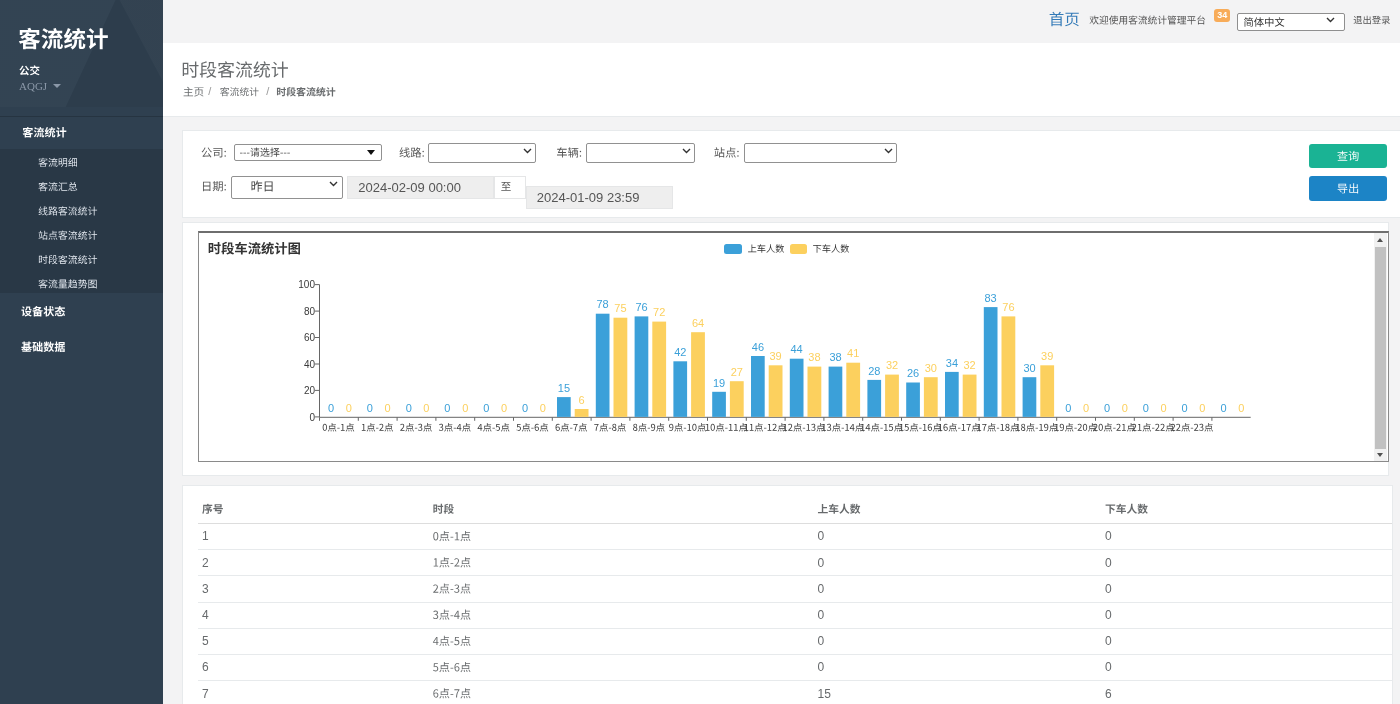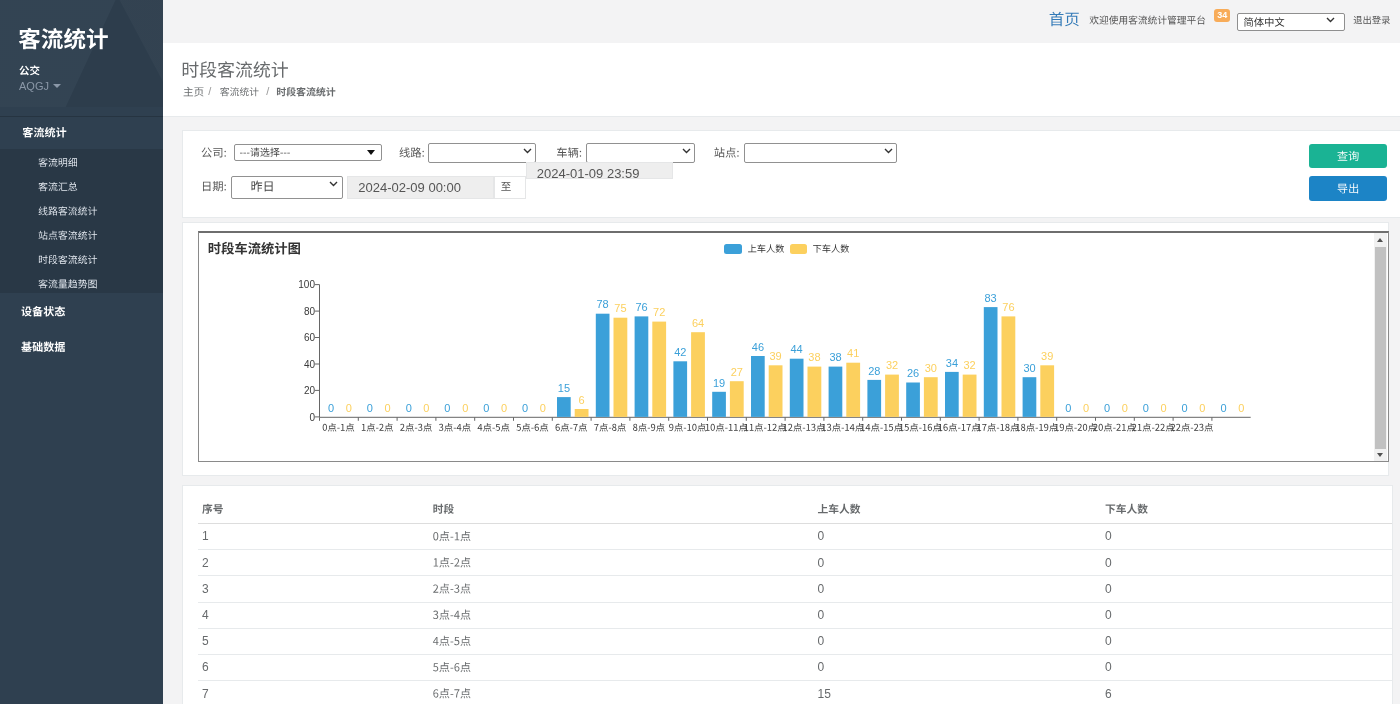--- a/index.html
+++ b/index.html
@@ -31,21 +31,21 @@
   .tline { background:#e7eaec; height:1px; }
   .num { color:#676a6c; font-size:12px; }
 </style>
 </head>
 <body>
   <div id="sidebar" class="abs"></div>
   <div id="logobg" class="abs"></div>
   <div id="parentitem" class="abs"></div>
   <div id="submenu" class="abs"></div>
   <div class="abs caret-down" style="left:53px; top:84px;"></div>
-  <div class="abs" style="left:19px; top:80px; color:#8b98a8; font-size:11px;">AQGJ</div>
+  <div class="abs" style="left:19px; top:80px; color:#8b98a8; font-size:11px;font-family:Liberation Serif, serif;">AQGJ</div>
 
   <div id="headband" class="abs"></div>
 
   <div class="abs" style="left:1214px;top:8.7px;width:16.3px;height:13.6px;background:#f8ac59;border-radius:3px;color:#fff;font-size:9px;font-weight:bold;text-align:center;line-height:13.8px">34</div>
 <div class="abs" style="left:208.3px;top:85.4px;color:#999;font-size:11px">/</div>
 <div class="abs" style="left:266.3px;top:85.4px;color:#999;font-size:11px">/</div>
 <div class="abs sel" style="left:1236.7px;top:13.4px;width:108.3px;height:17.6px;border-color:#8f8f8f"></div>
 <svg class="abs" style="left:1325.5px;top:16.5px" width="9" height="6" viewBox="0 0 9 6">
     <path d="M1 1l3.5 3.5L8 1" stroke="#333" stroke-width="1.4" fill="none"></path>
   </svg>
@@ -63,21 +63,21 @@
 <div class="abs sel" style="left:743.5px;top:143px;width:153.8px;height:20px"></div>
 <svg class="abs" style="left:883.8px;top:147.5px" width="9" height="6" viewBox="0 0 9 6">
     <path d="M1 1l3.5 3.5L8 1" stroke="#333" stroke-width="1.4" fill="none"></path>
   </svg>
 <div class="abs sel" style="left:231px;top:175.5px;width:111.5px;height:23px"></div>
 <svg class="abs" style="left:328.5px;top:181px" width="9" height="6" viewBox="0 0 9 6">
     <path d="M1 1l3.5 3.5L8 1" stroke="#333" stroke-width="1.4" fill="none"></path>
   </svg>
 <div class="abs inp" style="left:347.3px;top:175.5px;width:146.9px;height:23px">2024-02-09 00:00</div>
 <div class="abs" style="left:494.2px;top:175.5px;width:31.6px;height:23px;background:#fff;border:1px solid #e5e6e7"></div>
-<div class="abs inp" style="left:525.8px;top:162px;width:146.9px;height:17px">2024-01-09 23:59</div>
+<div class="abs inp" style="left:525.8px;top:186px;width:146.9px;height:23px">2024-01-09 23:59</div>
 <div class="abs btn" style="left:1309.2px;top:143.9px;width:77.8px;height:24.3px;background:#1ab394"></div>
 <div class="abs btn" style="left:1309.2px;top:176px;width:77.8px;height:25px;background:#1c84c6"></div>
   <div id="chartcard" class="abs card"></div>
   <div id="chartbox" class="abs"></div>
   <svg class="abs" style="left:198.5px;top:233px" width="1174" height="227" viewBox="198.5 233 1174 227" font-family="Liberation Sans, sans-serif">
     <path d="M319 284.6V417.3M319 417.3H1250.2" stroke="#666" stroke-width="1" fill="none"></path>
     <line x1="314.5" y1="416.9" x2="319" y2="416.9" stroke="#666" stroke-width="1"></line>
     <text x="314.5" y="420.5" text-anchor="end" font-size="10" fill="#3a3a3a">0</text>
     <line x1="314.5" y1="390.4" x2="319" y2="390.4" stroke="#666" stroke-width="1"></line>
     <text x="314.5" y="394.0" text-anchor="end" font-size="10" fill="#3a3a3a">20</text>

